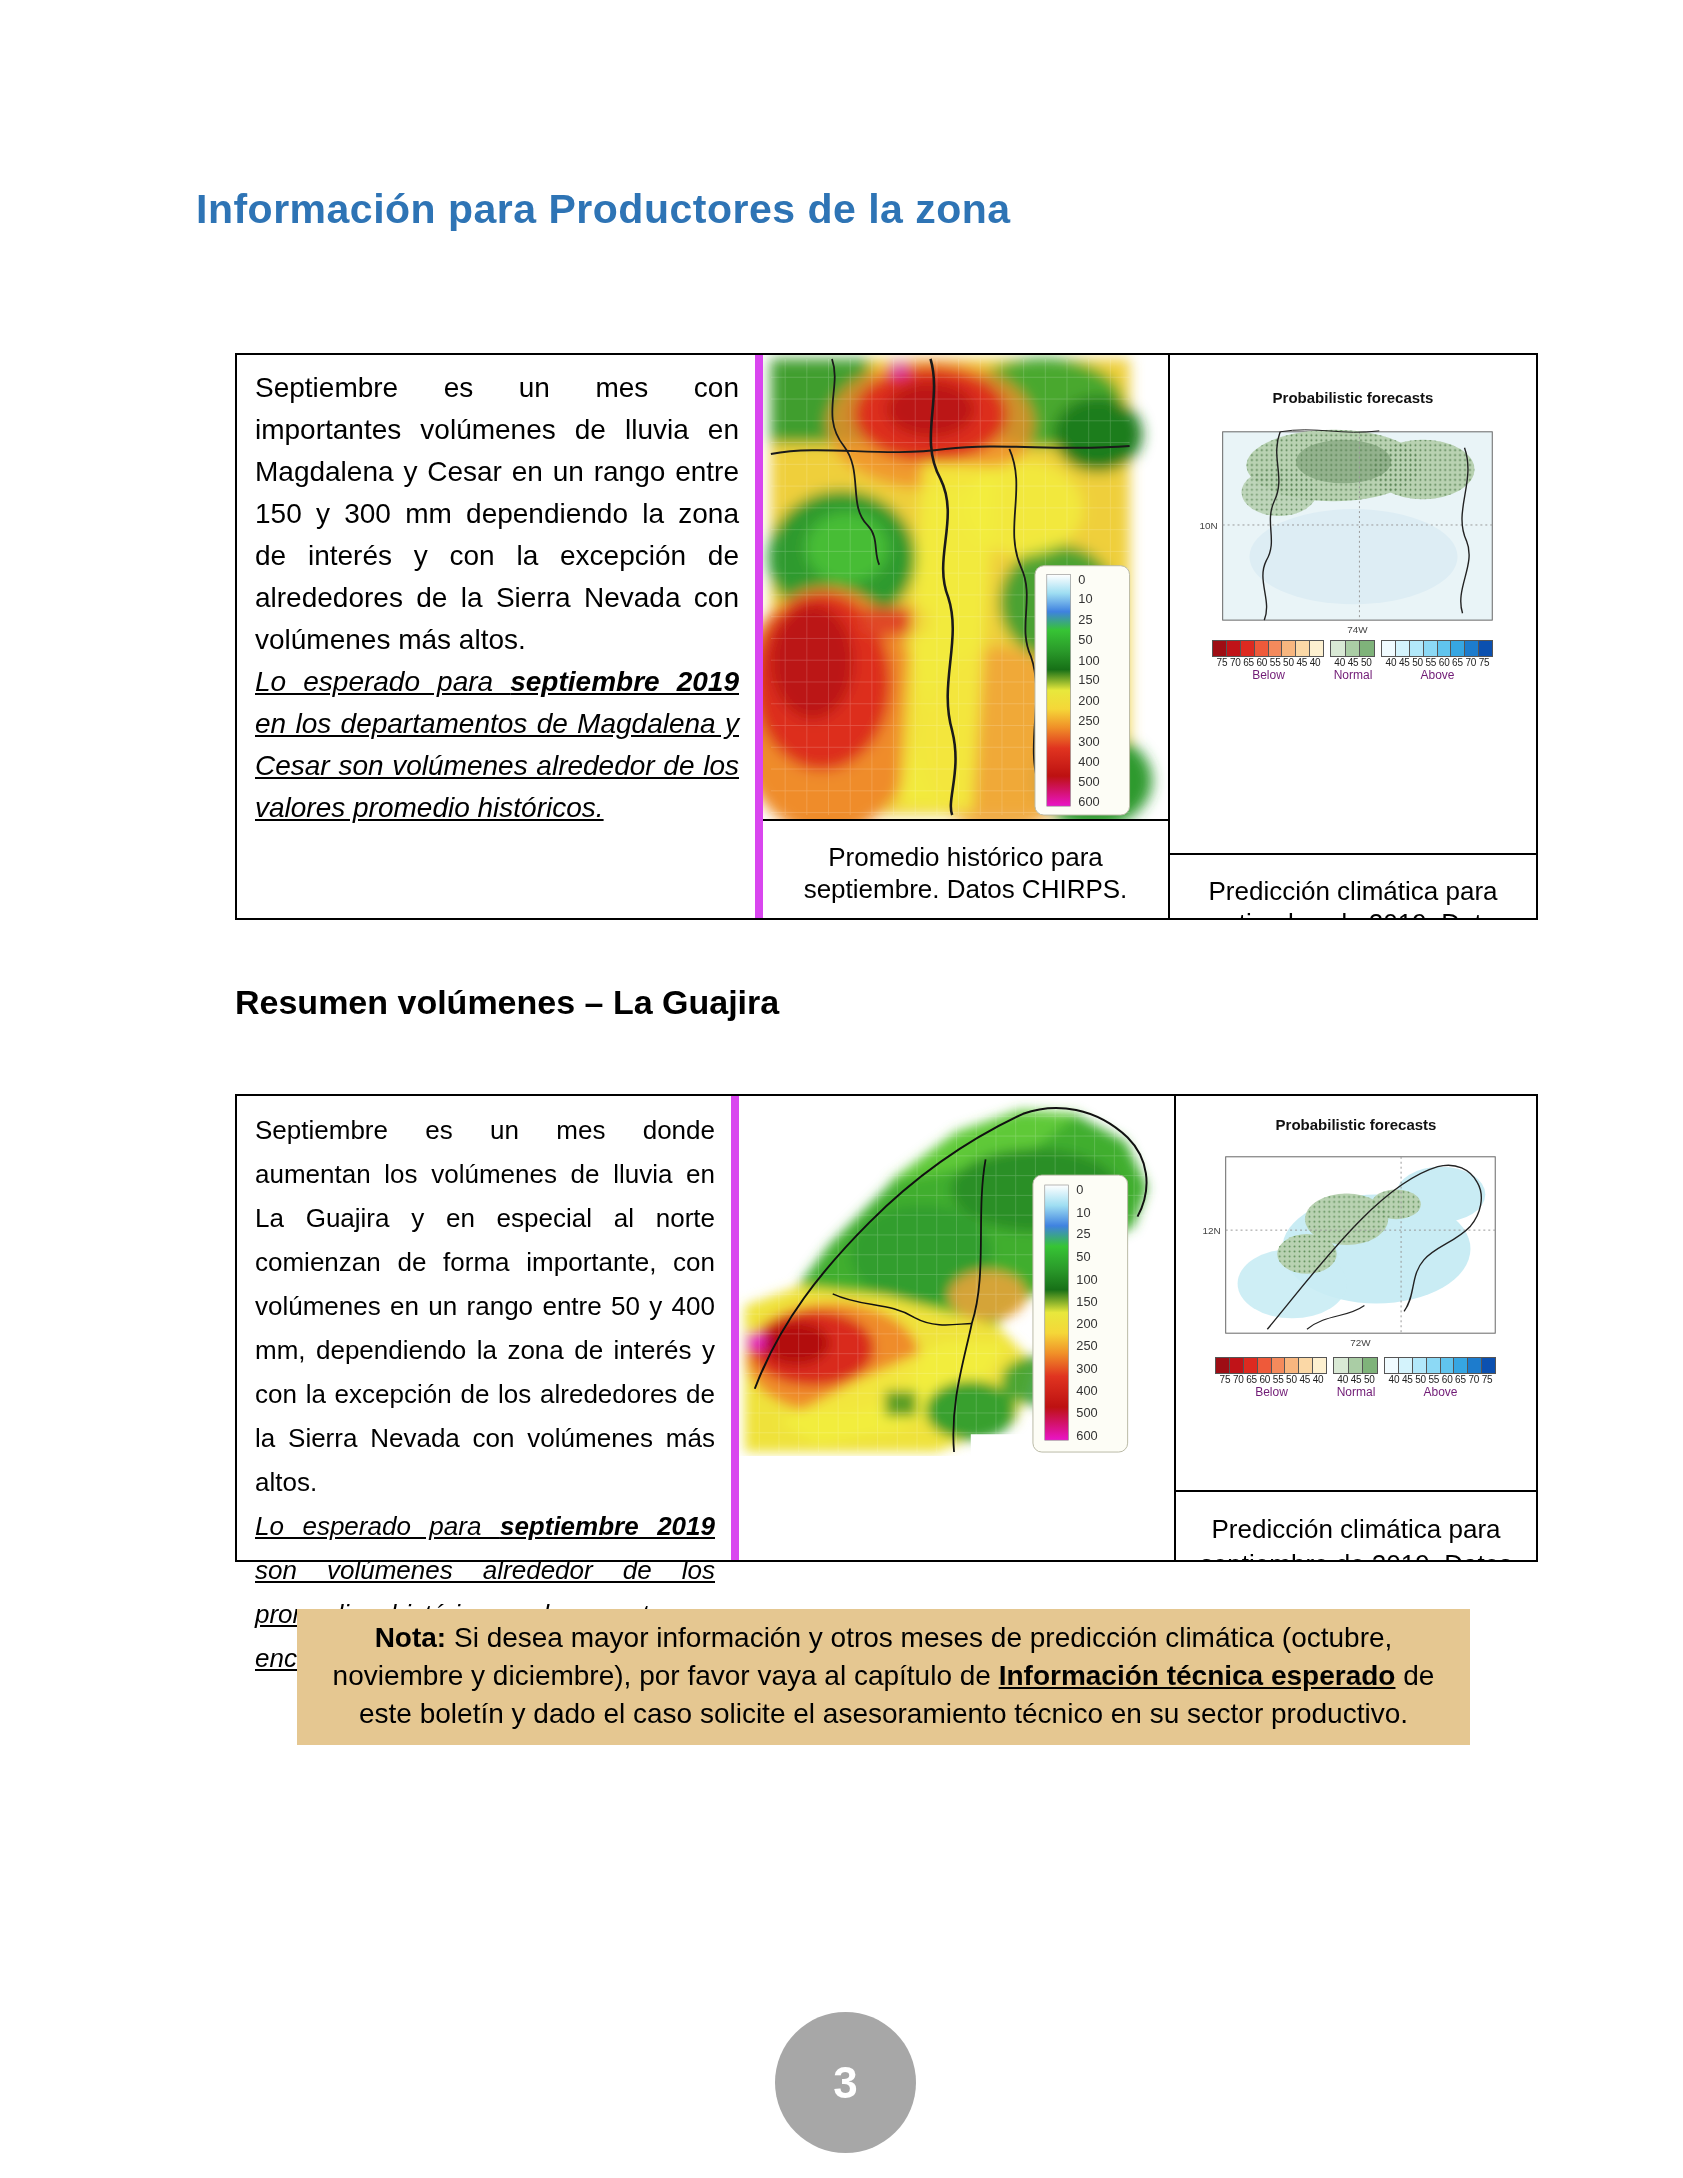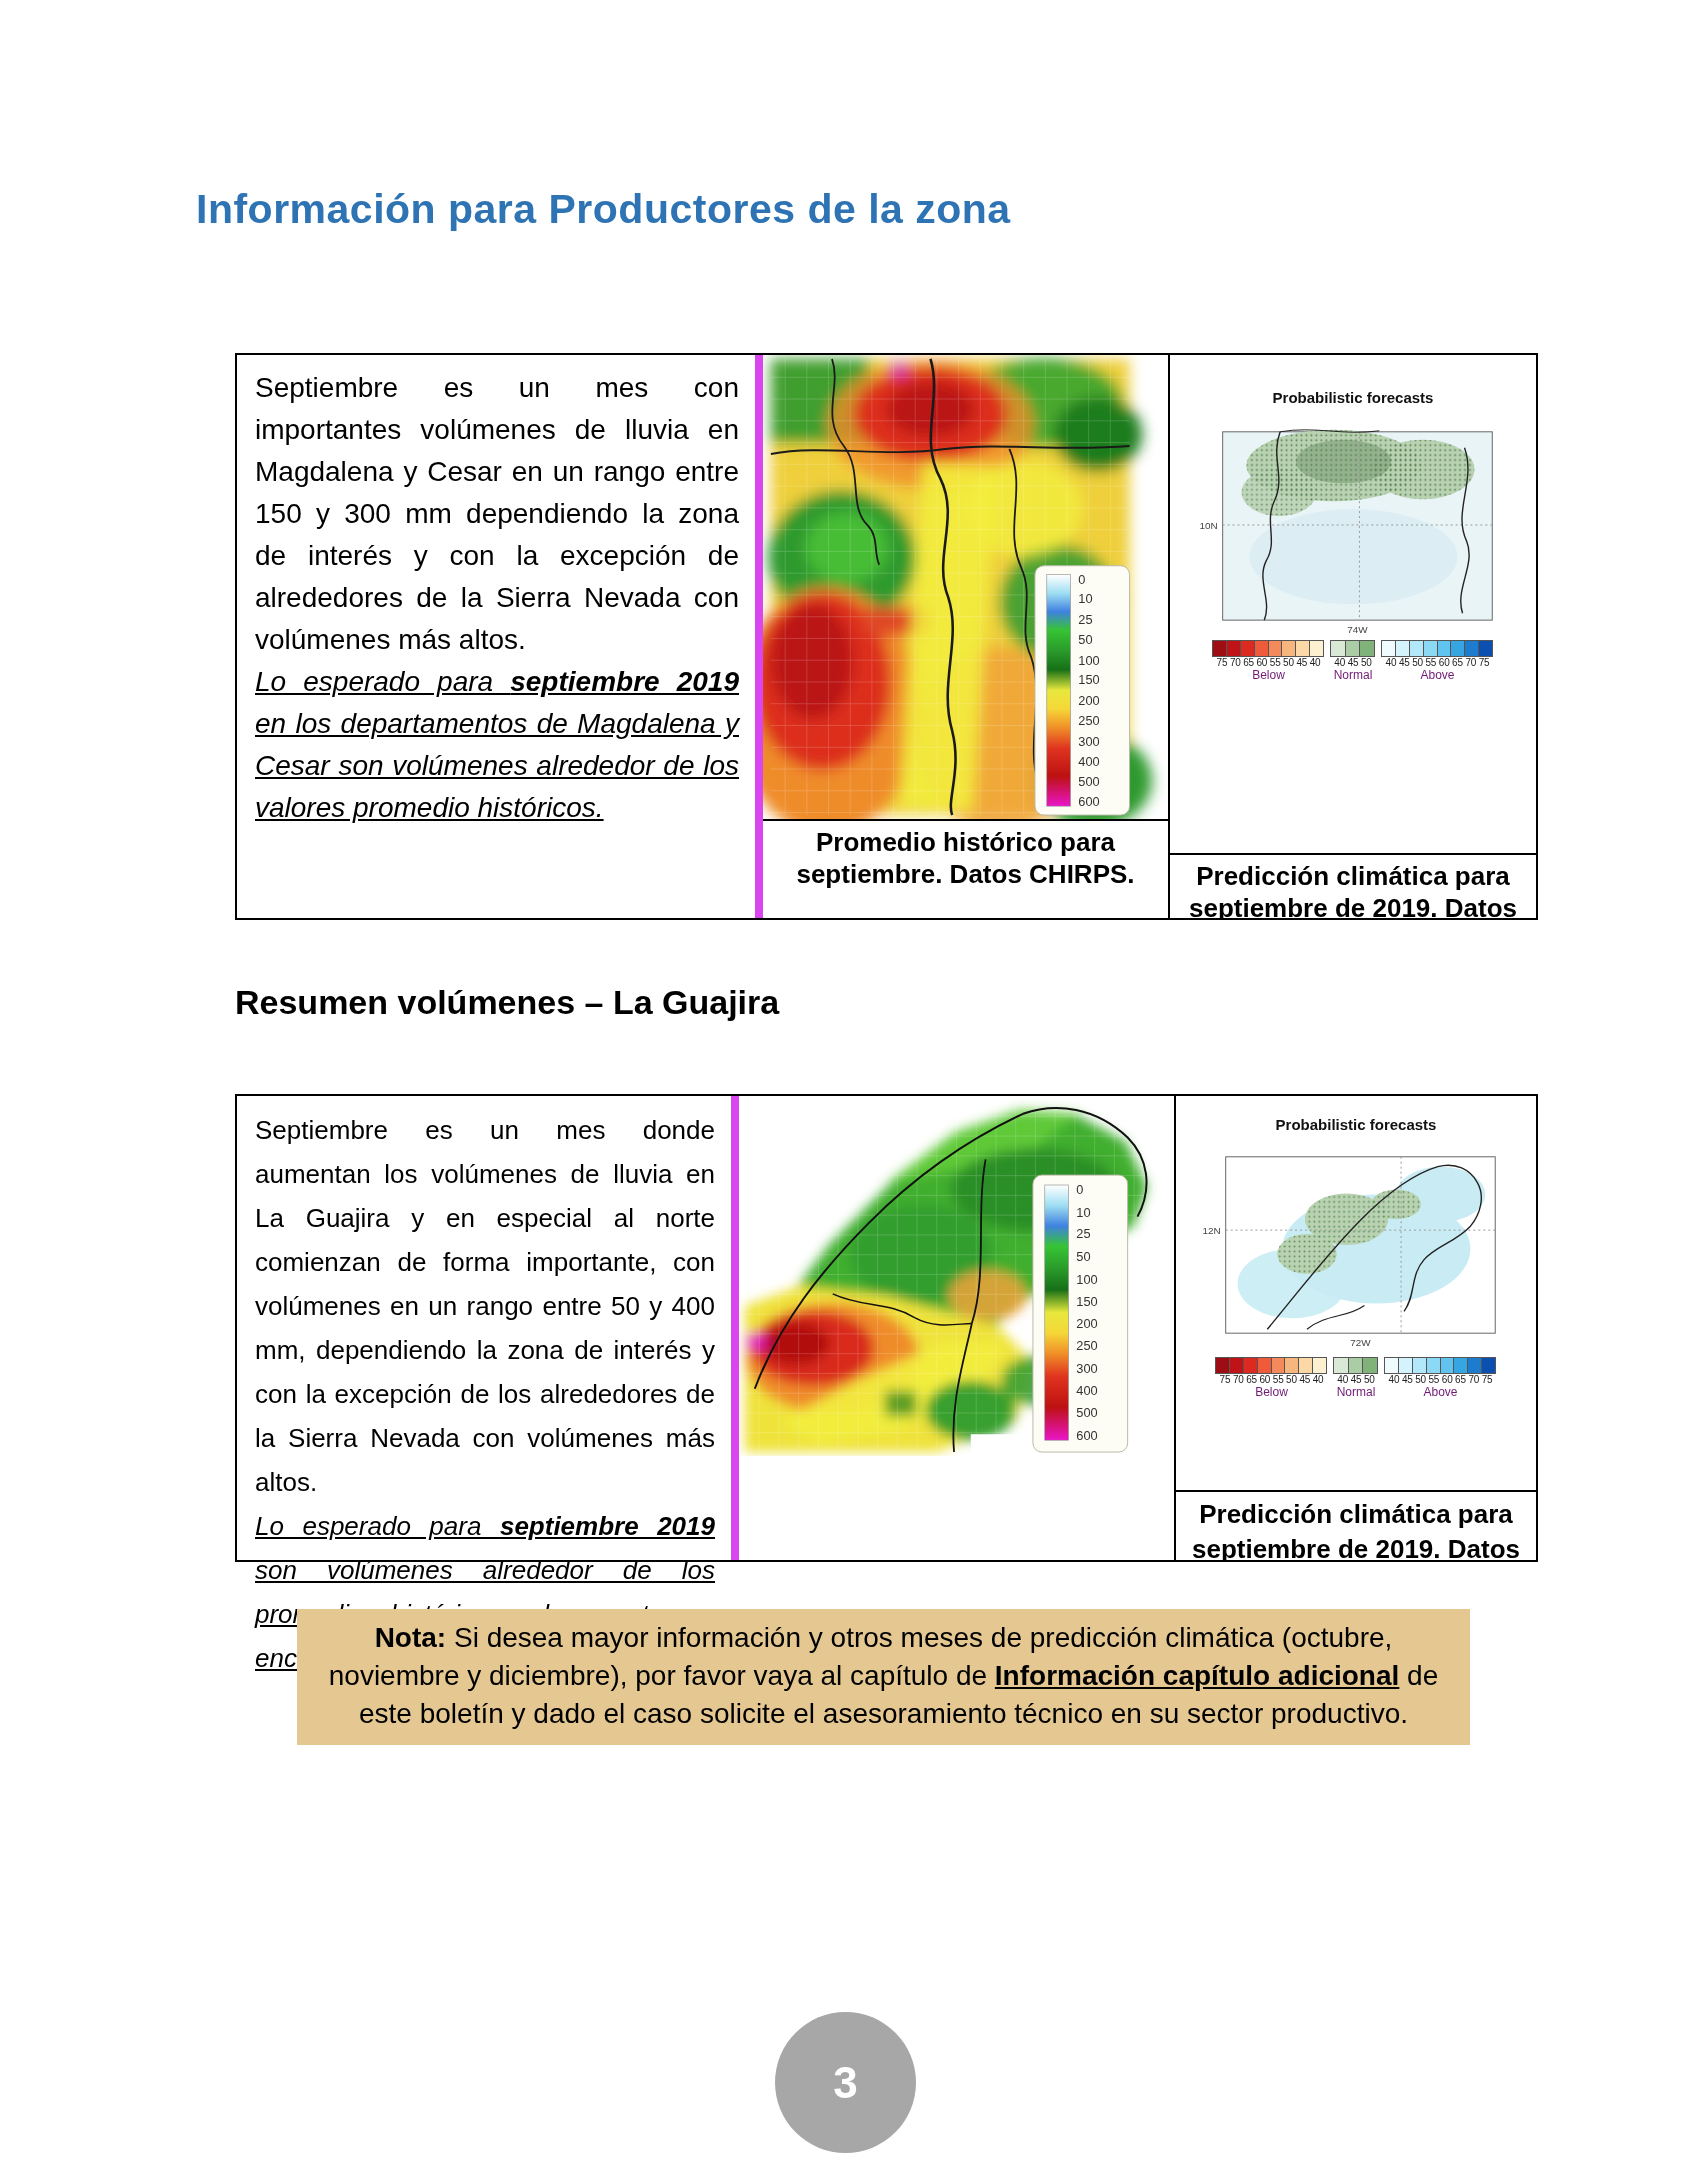--- a/index.html
+++ b/index.html
@@ -19,22 +19,22 @@
   .tcell{border-right:8px solid #d946ef;padding:12px 16px 0 18px;}
   #tbl1 .tcell{width:526px;}
   #tbl2 .tcell{width:502px;}
   .mapcol{border-right:2px solid #000;display:flex;flex-direction:column;}
   #tbl1 .mapcol{width:407px;}
   #tbl2 .mapcol{width:437px;}
   .fcol{flex:1;display:flex;flex-direction:column;gap:34px;}
   .imgarea{position:relative;overflow:hidden;}
   #tbl1 .imgarea{height:464px;}
   #tbl2 .imgarea{height:360px;}
-  .capt{flex:1;border-top:2px solid #000;text-align:center;font-weight:bold;
-        overflow:hidden;padding:5px 14px 0 14px;}
+  .capt{flex:1;border-top:2px solid #000;text-align:center;font-weight:normal;
+        overflow:hidden;padding:20px 14px 0 14px;}
   #tbl1 .capt{font-size:26px;line-height:32px;}
   #tbl2 .capt{font-size:26px;line-height:35px;}
 
   .para{margin:0 0 0 0;font-size:28px;line-height:42px;text-align:justify;}
   #tbl2 .para{font-size:26px;line-height:44px;}
   .expected{font-style:italic;}
   .expected span,.expected b{text-decoration:underline;}
   .u{text-decoration:underline;}
 
   .mapsvg{display:block;width:100%;height:100%;}
@@ -361,20 +361,20 @@
         <div class="fnames">
           <span class="w1">Below</span>
           <span class="w2">Normal</span>
           <span class="w1">Above</span>
         </div>
       </div>
       <div class="capt">Predicción climática para septiembre de 2019. Datos CHIRPS.</div>
     </div>
   </div>
 
-  <div class="note"><b class="nlabel">Nota:</b><span> Si desea mayor información y otros meses de predicción climática (octubre, noviembre y diciembre), por favor vaya al capítulo de </span><b class="ulink">Información capítulo adicional</b><span> de este boletín y dado el caso solicite el asesoramiento técnico en su sector productivo.</span></div>
+  <div class="note"><b class="nlabel">Nota:</b><span> Si desea mayor información y otros meses de predicción climática (octubre, noviembre y diciembre), por favor vaya al capítulo de </span><b class="ulink">Información técnica esperado</b><span> de este boletín y dado el caso solicite el asesoramiento técnico en su sector productivo.</span></div>
 
   <div class="page-circle">
     <span>3</span>
   </div>
 
 </div>
 
 
 </body></html>

